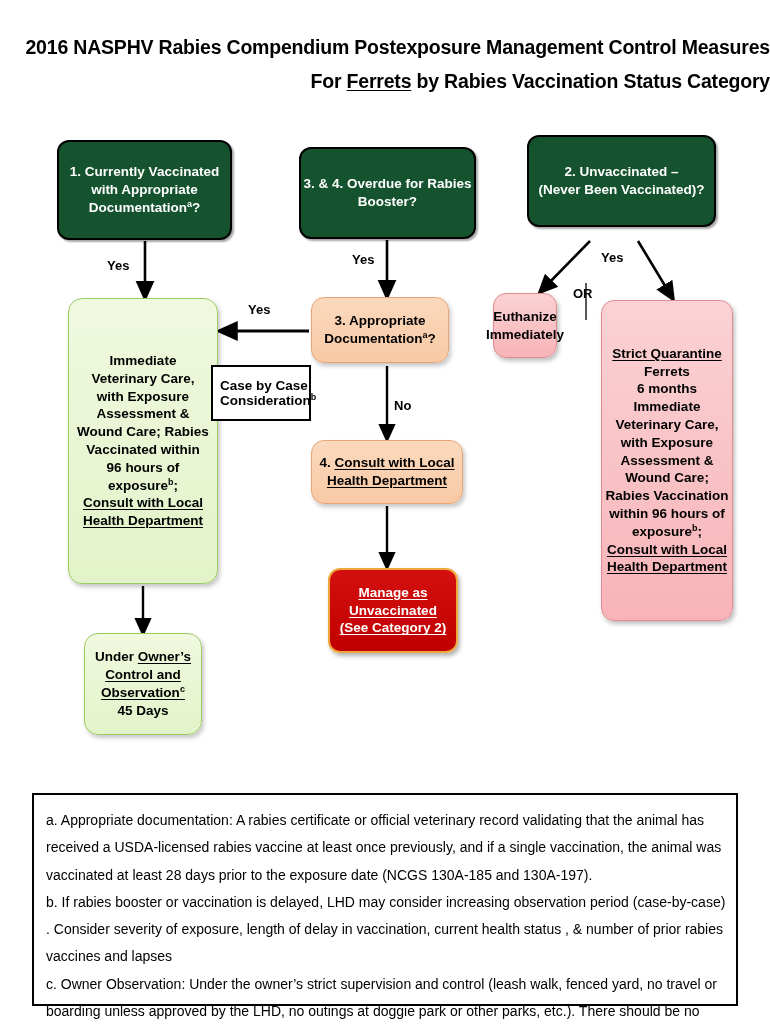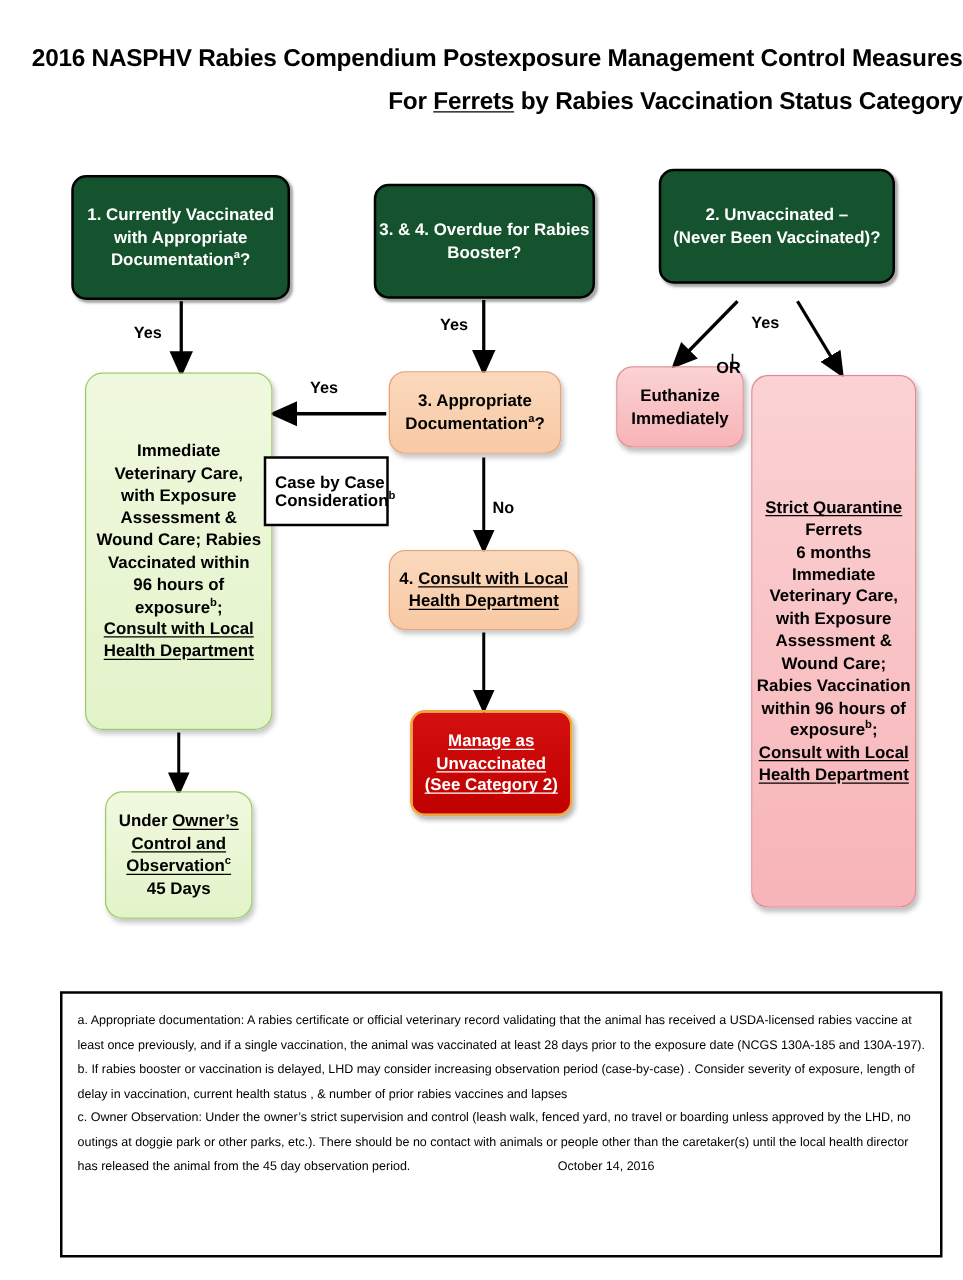--- a/index.html
+++ b/index.html
@@ -44,40 +44,40 @@
   #box-manage{left:328px;top:568px;width:130px;height:85px;
         background:linear-gradient(180deg,#d40f0f 0%,#c00000 100%);
         border:2px solid #f0a73a;border-radius:12px;color:#fff;font-size:13.5px;
         box-shadow:2px 3px 4px rgba(0,0,0,.3);}
   #box-manage u{text-decoration:underline;text-underline-offset:2px;}
 
   
   .pink{border:1px solid #e08b92;font-size:13.5px;color:#000;
         background:linear-gradient(180deg,#fbd2d4 0%,#f7b4b8 100%);
         border-radius:13px;box-shadow:2px 3px 4px rgba(0,0,0,.25);}
-  #box-euthanize{left:493px;top:293px;width:102px;height:65px;}
-  #box-quarantine{left:601px;top:300px;width:132px;height:426px;padding:6px 3px;}
+  #box-euthanize{left:493px;top:293px;width:64px;height:65px;}
+  #box-quarantine{left:601px;top:300px;width:132px;height:321px;padding:6px 3px;}
 
   
   #box-case{left:211px;top:365px;width:100px;height:56px;
         background:#fff;border:2px solid #000;font-size:13.5px;
         display:flex;flex-direction:column;justify-content:center;
         align-items:flex-start;padding-left:7px;text-align:left;
         font-weight:bold;box-sizing:border-box;}
 
   .box u{text-decoration:underline;text-underline-offset:2px;}
   sup{font-size:9px;vertical-align:super;line-height:0;}
 
   
   .alabel{font-size:13px;font-weight:bold;color:#000;white-space:nowrap;}
 
   
-  #footnote{left:48px;top:793px;width:706px;height:213px;
+  #footnote{left:32px;top:793px;width:706px;height:213px;
       box-sizing:border-box;border:2px solid #000;background:#fff;
-      padding:12px 10px 8px 12px;font-size:10px;line-height:1.95;color:#000;}
+      padding:12px 10px 8px 12px;font-size:14px;line-height:1.95;color:#000;}
   #footnote p{margin:0;}
   .datewrap{display:inline-block;margin-left:118px;}
 
   svg.arrows{position:absolute;left:0;top:0;width:770px;height:1024px;
              pointer-events:none;}
 </style>
 </head>
 <body>
 
 <div class="abs" id="title">

